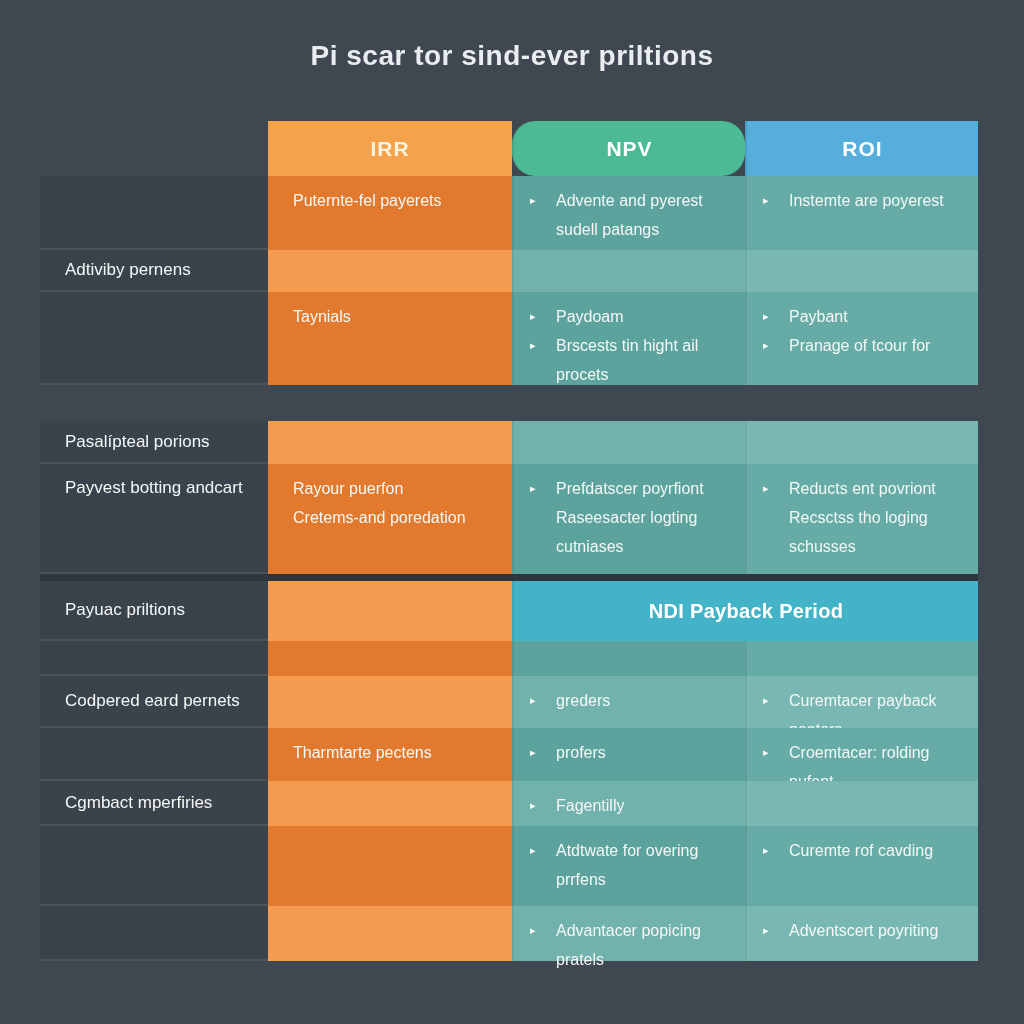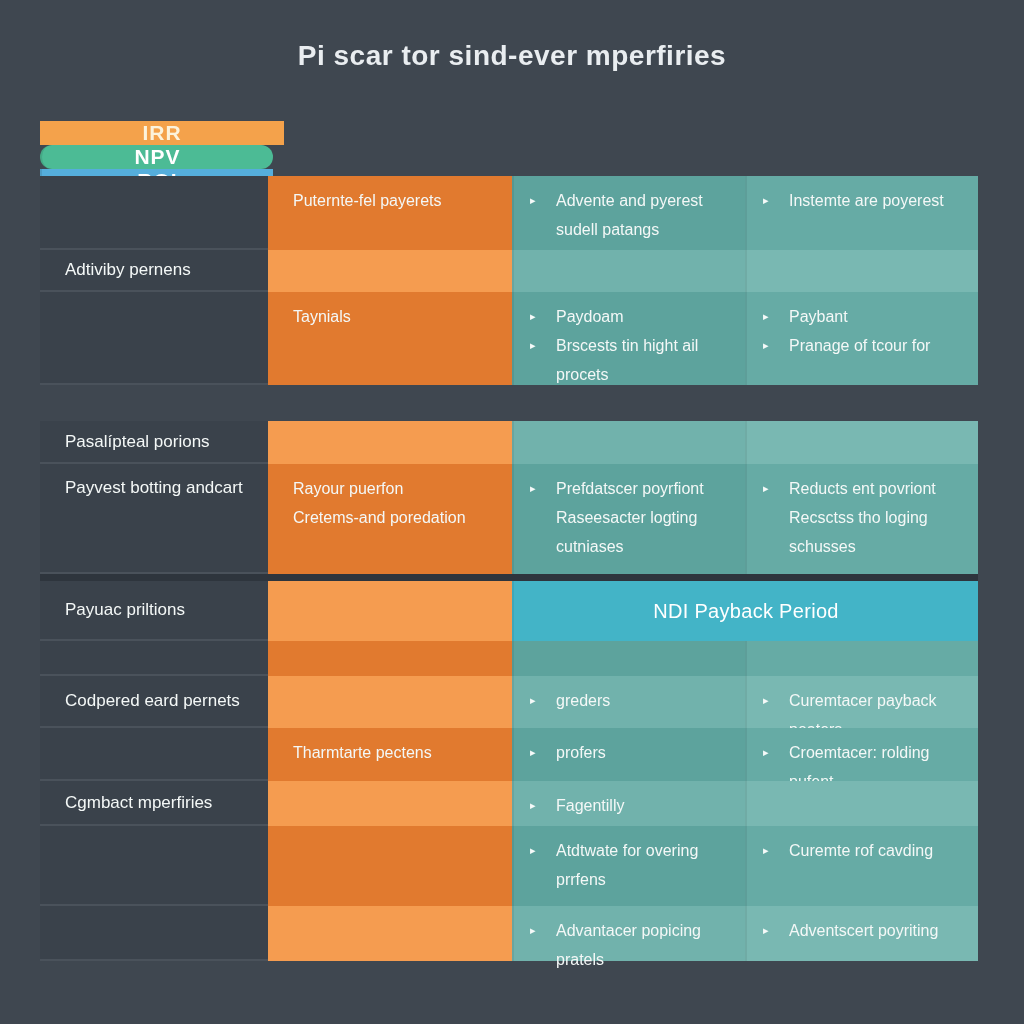--- a/index.html
+++ b/index.html
@@ -9,21 +9,21 @@
     font-family: "Liberation Sans", sans-serif;
     position: relative;
     overflow: hidden;
   }
   .title {
     position: absolute; top: 40px; left: 0; width: 1024px;
     text-align: center; color: var(--title, #E9EDF0);
     font-size: 28px; font-weight: bold; letter-spacing: 0.5px;
   }
   .tablewrap { position: absolute; left: 40px; top: 121px; width: 938px; }
-  .hrow { display: flex; height: 55px; flex-direction: column; }
+  .hrow { display: flex; height: 55px; }
   .hspace { width: 228px; }
   .hcell {
     display: flex; align-items: center; justify-content: center;
     color: #ffffff; font-weight: bold; font-size: 21px; letter-spacing: 1px;
   }
   .hcell.c0 { width: 244px; background: var(--irr-header); color: #FCF3DC; }
   .hcell.c1 { width: 233px; background: var(--npv-header); border-left: 2px solid rgba(0,0,0,0.10); border-radius: 23px; }
   .hcell.c2 { width: 233px; background: var(--roi-header); border-left: 2px solid rgba(0,0,0,0.10); }
   .row { display: flex; width: 938px; }
   .lcell {
@@ -43,29 +43,29 @@
   .npv.d { background: var(--npv-dark); }
   .npv.l { background: var(--npv-light); }
   .roi.d { background: var(--roi-dark); }
   .roi.l { background: var(--roi-light); }
   .bullet { display: flex; }
   .tri { width: 26px; flex: none; font-size: 11px; line-height: 29px; color: #F6FAF9; }
   .bl { flex: 1; }
   .ndi {
     width: 466px; background: var(--ndi);
     display: flex; align-items: center; justify-content: center;
-    color: #ffffff; font-weight: normal; font-size: 20px; letter-spacing: 0.3px;
+    color: #ffffff; font-weight: bold; font-size: 20px; letter-spacing: 0.3px;
     border-left: 2px solid rgba(0,0,0,0.07);
   }
   .divider { height: 7px; width: 938px; background: var(--divider); }
 </style>
 </head>
 <body>
 
-<div class="title">Pi scar tor sind-ever mperfiries</div>
+<div class="title">Pi scar tor sind-ever priltions</div>
 
 <div class="tablewrap">
   <div class="hrow">
     <div class="hspace"></div>
     <div class="hcell c0">IRR</div>
     <div class="hcell c1">NPV</div>
     <div class="hcell c2">ROI</div>
   </div>
   <div id="tbody">
       <div class="row" style="height: 74px;">

